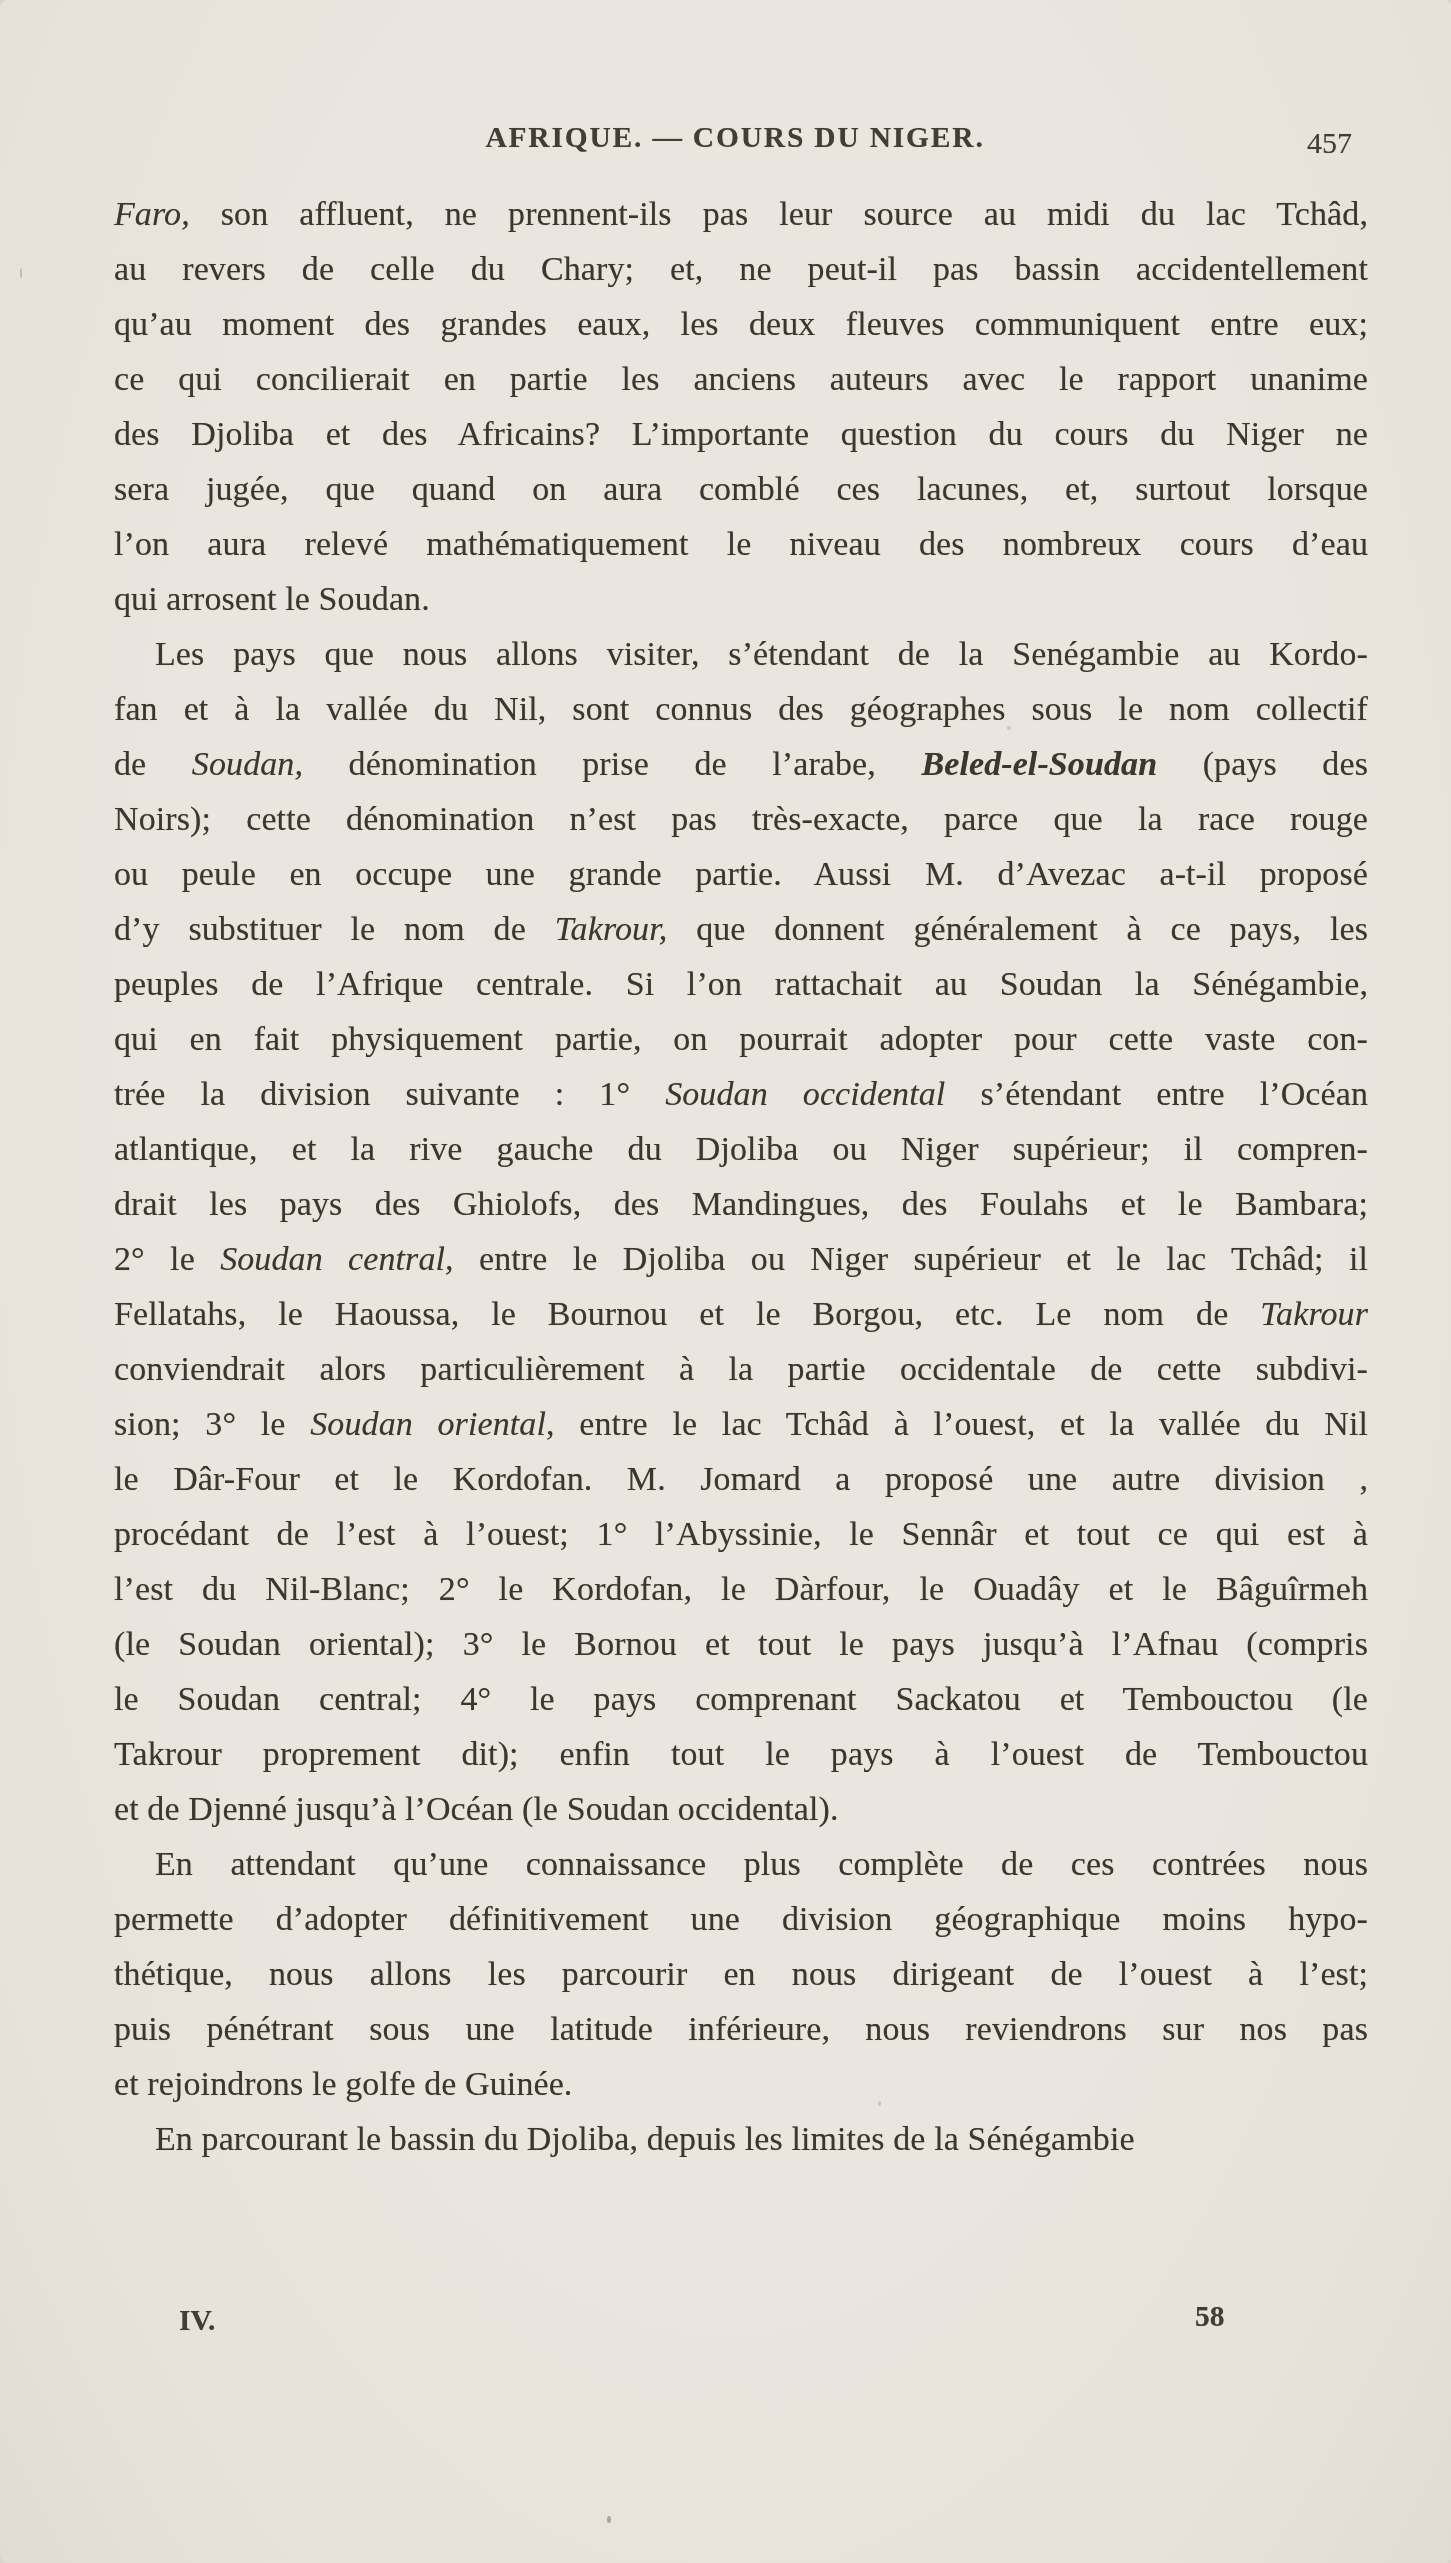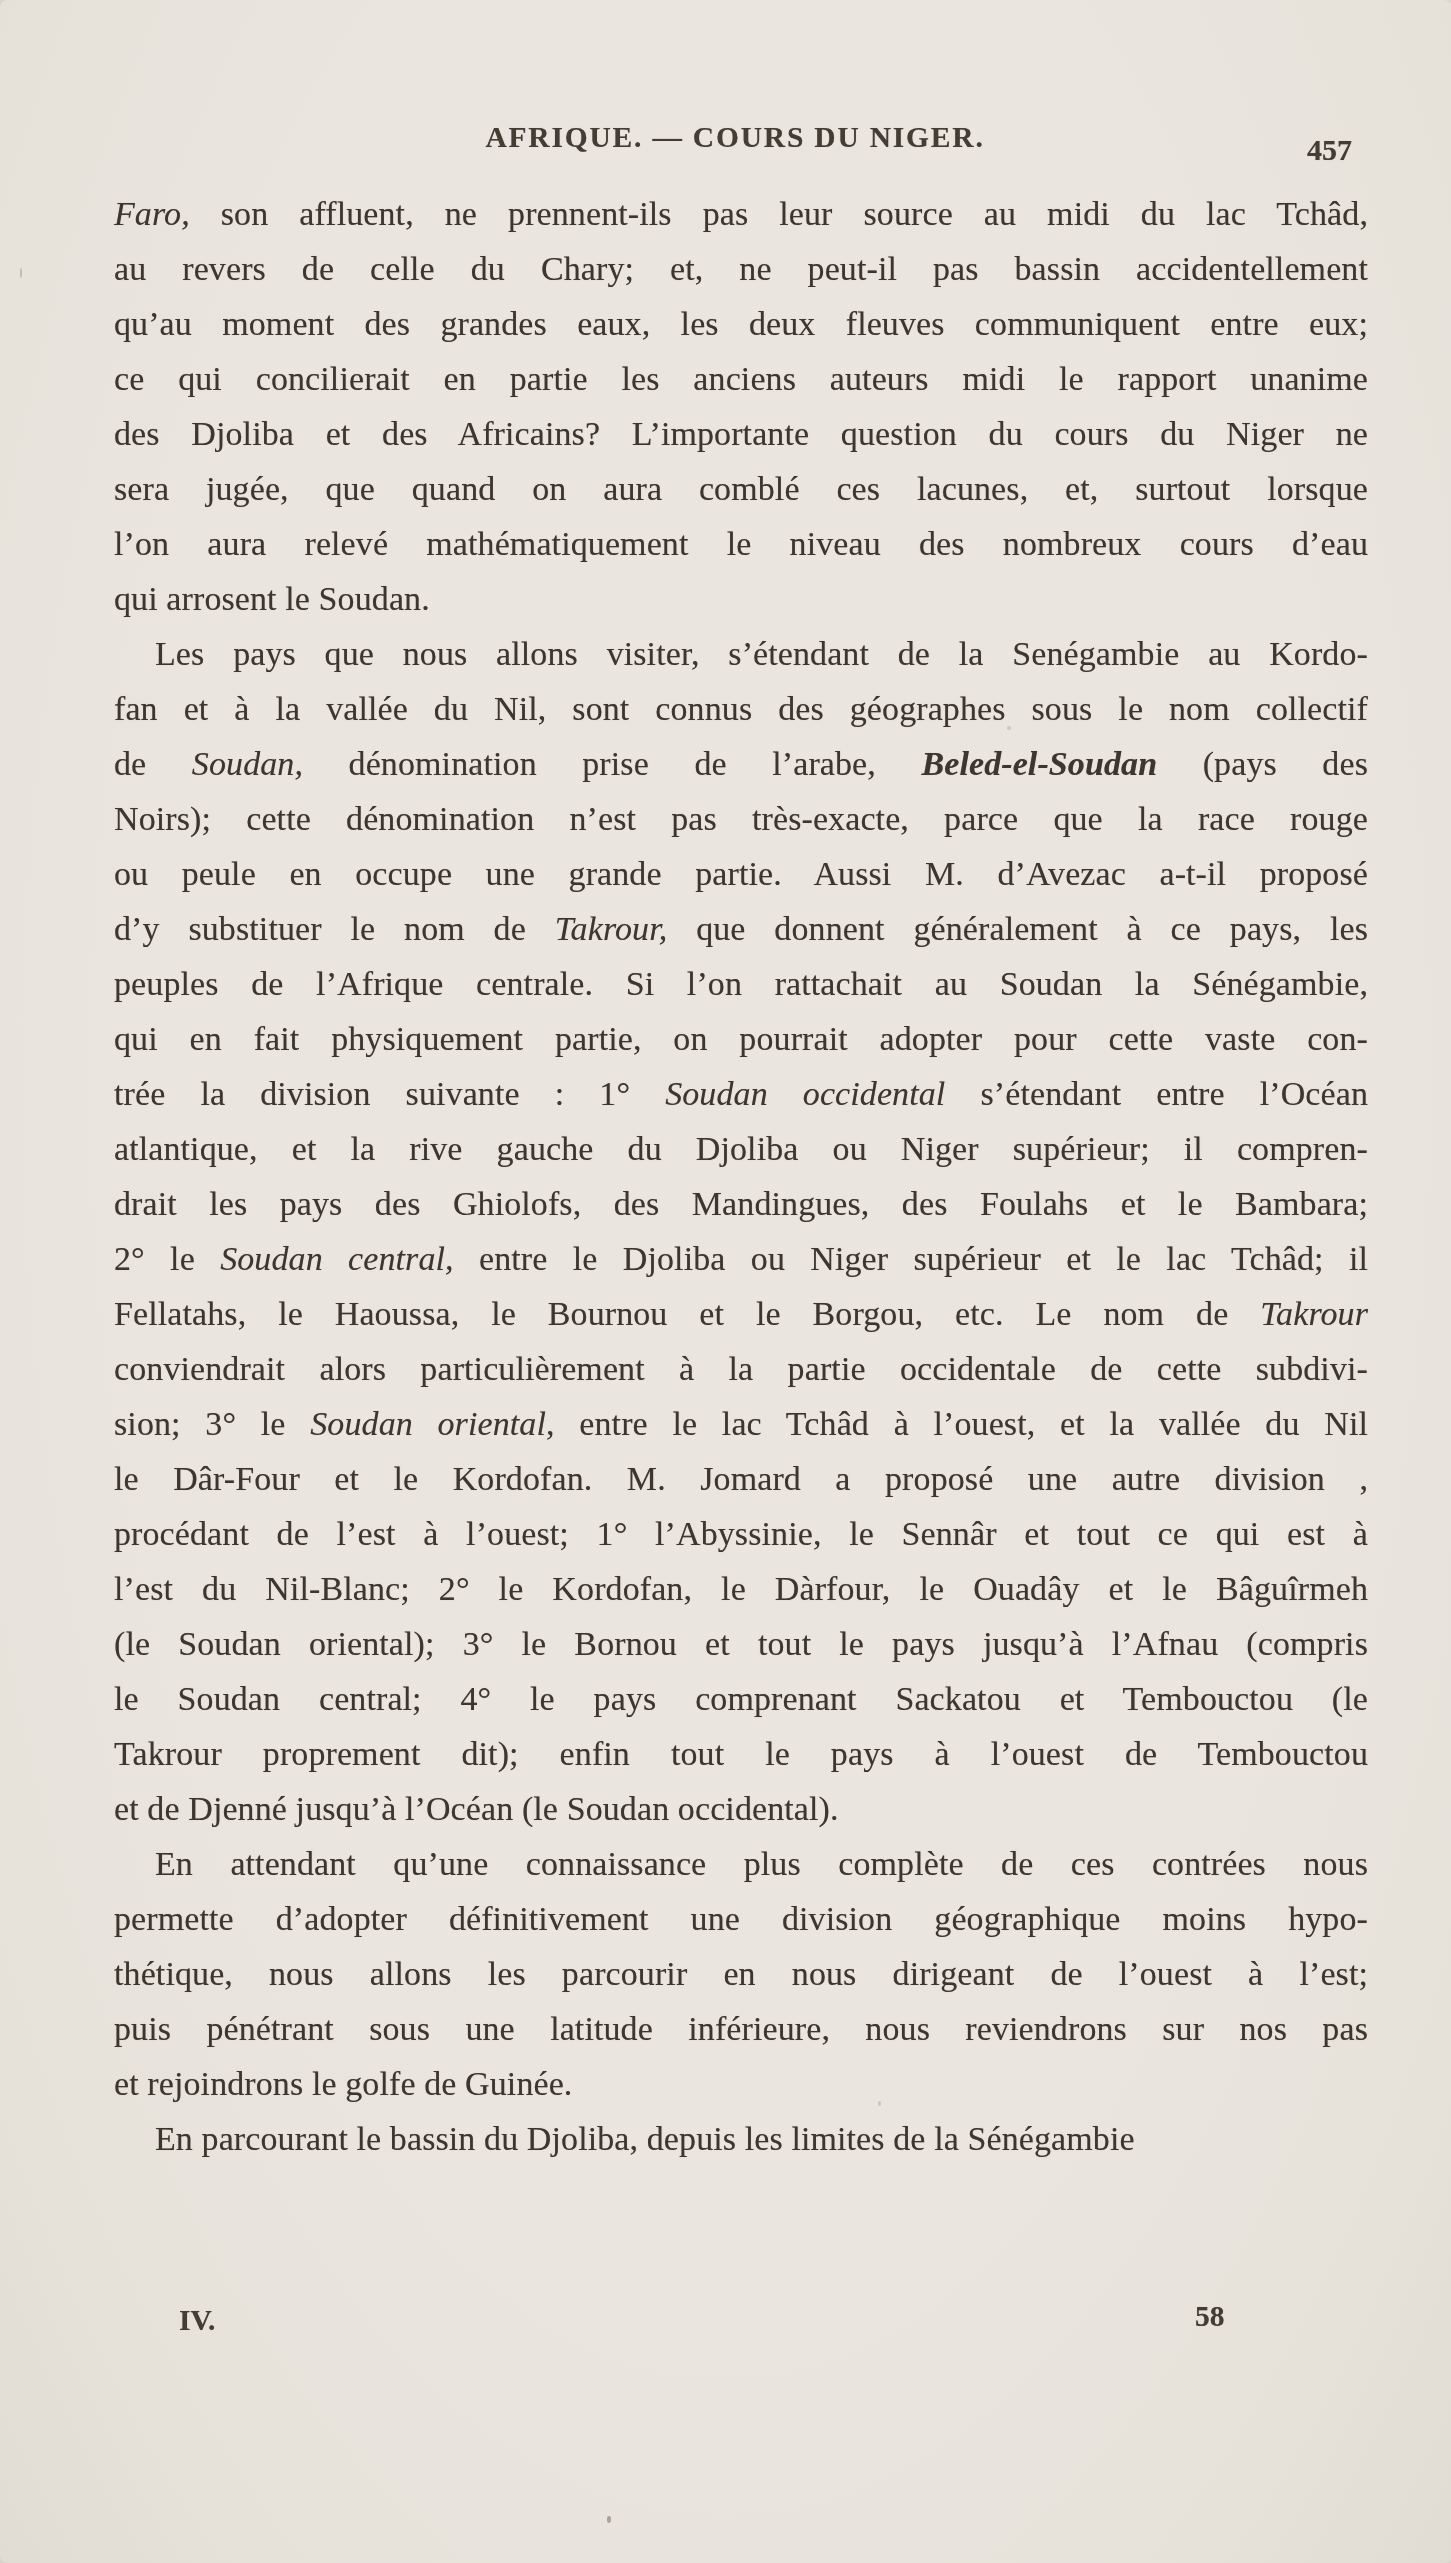--- a/index.html
+++ b/index.html
@@ -16,22 +16,22 @@
   .running-head{
     position:absolute;left:108px;top:121px;width:1254px;height:40px;
   }
   .head-title{
     position:absolute;left:0;right:0;text-align:center;
     font-size:29.5px;font-weight:700;letter-spacing:1.8px;
     color:#433d34;text-shadow:0 0 0.7px rgba(62,55,45,.45);
     white-space:nowrap;
   }
   .head-page-number{
-    position:absolute;right:10px;top:12px;
-    font-size:30px;font-weight:700;color:#433d34;
+    position:absolute;right:10px;top:5px;
+    font-size:30px;font-weight:400;color:#433d34;
     text-shadow:0 0 0.7px rgba(62,55,45,.45);
   }
   .page-body{
     position:absolute;left:114px;top:186px;width:1254px;
   }
   .para{margin:0;}
   .line{
     height:55px;line-height:55px;font-size:34px;
     text-align:justify;text-align-last:justify;
     white-space:normal;overflow:visible;
@@ -64,21 +64,21 @@
   <div class="running-head">
     <div class="head-title">AFRIQUE. — COURS DU NIGER.</div>
     <div class="head-page-number">457</div>
   </div>
 
   <div class="page-body">
       <div class="para">
         <div class="line"><span class="it">Faro,</span><span> son affluent, ne prennent-ils pas leur source au midi du lac Tchâd,</span></div>
         <div class="line"><span>au revers de celle du Chary; et, ne peut-il pas bassin accidentellement</span></div>
         <div class="line"><span>qu’au moment des grandes eaux, les deux fleuves communiquent entre eux;</span></div>
-        <div class="line"><span>ce qui concilierait en partie les anciens auteurs midi le rapport unanime</span></div>
+        <div class="line"><span>ce qui concilierait en partie les anciens auteurs avec le rapport unanime</span></div>
         <div class="line"><span>des Djoliba et des Africains? L’importante question du cours du Niger ne</span></div>
         <div class="line"><span>sera jugée, que quand on aura comblé ces lacunes, et, surtout lorsque</span></div>
         <div class="line"><span>l’on aura relevé mathématiquement le niveau des nombreux cours d’eau</span></div>
         <div class="line para-end"><span>qui arrosent le Soudan.</span></div>
       </div>
       <div class="para">
         <div class="line indent"><span>Les pays que nous allons visiter, s’étendant de la Senégambie au Kordo-</span></div>
         <div class="line"><span>fan et à la vallée du Nil, sont connus des géographes sous le nom collectif</span></div>
         <div class="line"><span>de </span><span class="it">Soudan,</span><span> dénomination prise de l’arabe, </span><span class="it bd">Beled-el-Soudan</span><span> (pays des</span></div>
         <div class="line"><span>Noirs); cette dénomination n’est pas très-exacte, parce que la race rouge</span></div>

